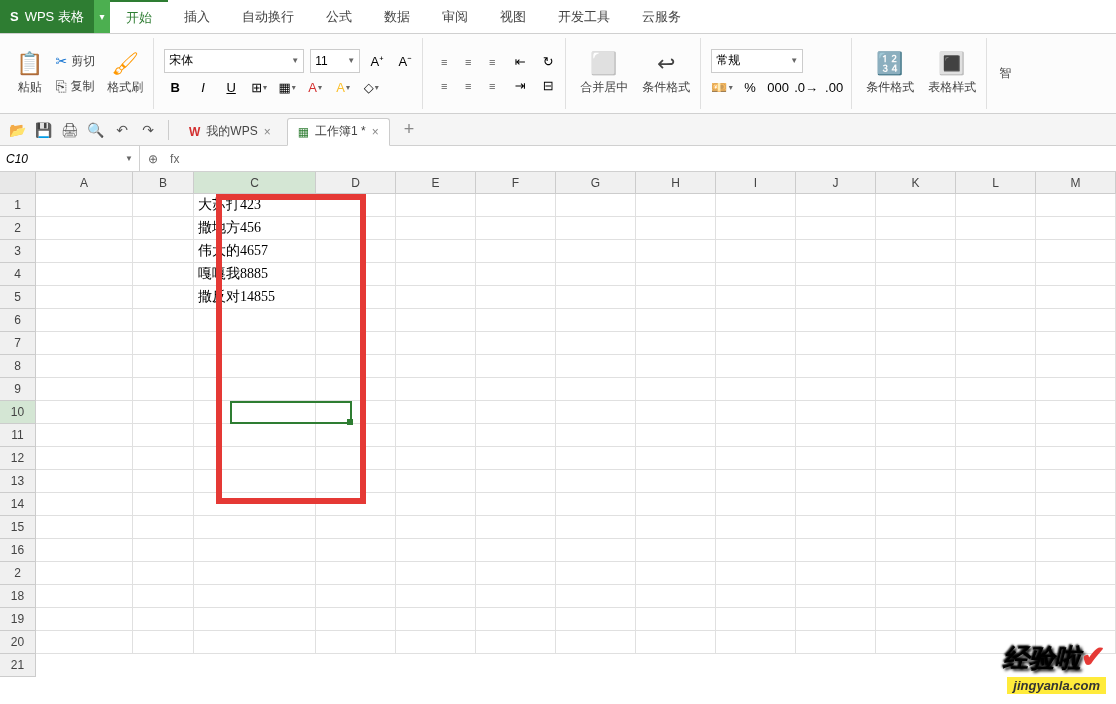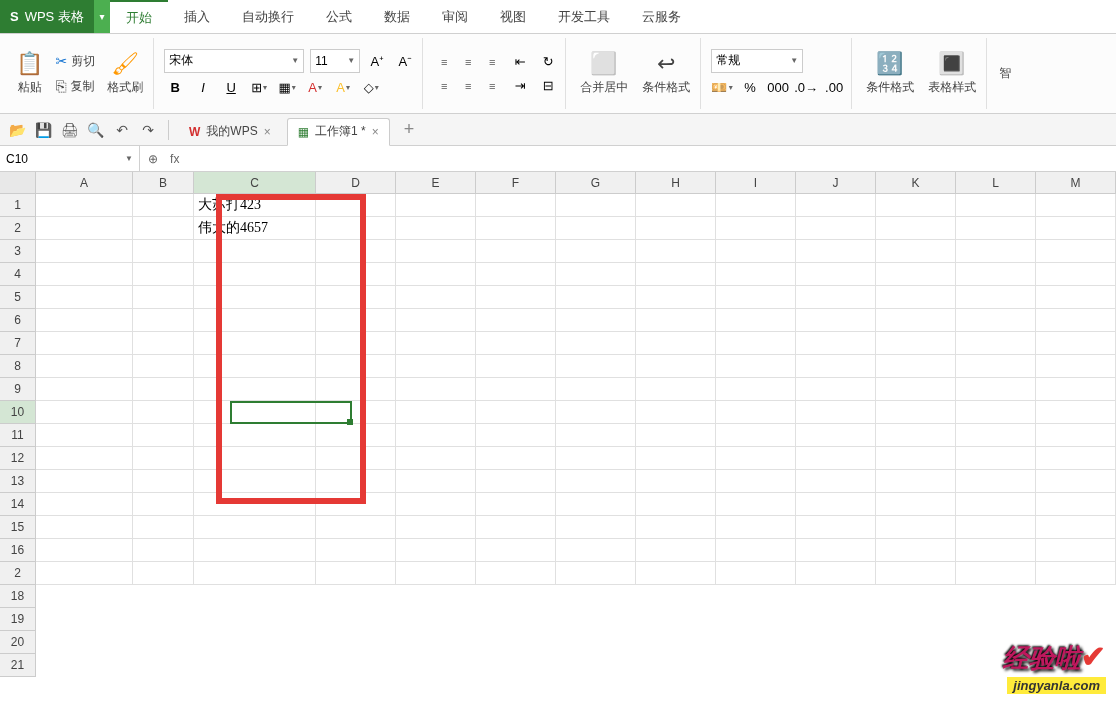--- a/index.html
+++ b/index.html
@@ -40,21 +40,21 @@
 .qat-ico { width: 20px; height: 20px; display: flex; align-items: center; justify-content: center; font-size: 14px; color: #555; cursor: pointer; }
 .doc-tab { display: flex; align-items: center; gap: 6px; padding: 4px 10px; font-size: 12px; color: #444; cursor: pointer; border-radius: 3px 3px 0 0; height: 28px; margin-top: 4px; }
 .doc-tab.active { background: #fff; border: 1px solid #ccc; border-bottom: 1px solid #fff; }
 .doc-tab .close { font-size: 12px; color: #888; }
 .doc-tab .wico { color: #d32f2f; font-weight: bold; }
 .doc-tab .xico { color: #2e7d32; }
 .add-tab { font-size: 18px; color: #888; padding: 0 8px; cursor: pointer; }
 
 
 .formula-bar { height: 26px; border-bottom: 1px solid #d0d0d0; display: flex; align-items: center; }
-.name-box { width: 140px; height: 100%; border-right: 1px solid #d0d0d0; display: flex; align-items: center; justify-content: space-between; padding: 0 6px; font-size: 12px; }
+.name-box { width: 140px; height: 100%; border-right: 1px solid #d0d0d0; display: flex; align-items: center; justify-content: space-between; padding: 0 6px; font-size: 12px; font-style: italic; }
 .fx-area { display: flex; align-items: center; padding: 0 8px; gap: 12px; font-size: 12px; color: #666; }
 .fx-ico { }
 
 
 .grid-wrap { position: relative; overflow: hidden; }
 .col-headers { display: flex; height: 22px; background: #f0f0f0; border-bottom: 1px solid #ccc; }
 .corner { width: 36px; border-right: 1px solid #ccc; background: #e8e8e8; }
 .col-h { border-right: 1px solid #ccc; display: flex; align-items: center; justify-content: center; font-size: 12px; color: #444; background: #f0f0f0; }
 .col-h.sel { background: #d4e6d4; }
 .grid-body { display: flex; }
@@ -72,21 +72,21 @@
 
 
 .selection-box { position: absolute; border: 2px solid #2e7d32; pointer-events: none; left: 194px; top: 207px; width: 122px; height: 23px; }
 .selection-box::after { content: ''; position: absolute; right: -3px; bottom: -3px; width: 6px; height: 6px; background: #2e7d32; }
 
 
 .red-box { position: absolute; border: 6px solid #e53935; left: 180px; top: 0px; width: 150px; height: 310px; pointer-events: none; }
 
 
 .watermark { position: absolute; right: 10px; bottom: 10px; text-align: right; }
-.watermark .t1 { font-size: 26px; font-weight: bold; color: #be185d; text-shadow: 2px 2px 3px #000, -1px -1px 2px #000; font-style: italic; }
+.watermark .t1 { font-size: 26px; font-weight: bold; color: #000000; text-shadow: 2px 2px 3px #000, -1px -1px 2px #000; font-style: italic; }
 .watermark .chk { color: #e53935; font-size: 30px; font-weight: bold; }
 .watermark .t2 { font-size: 13px; background: #ffeb3b; color: #333; padding: 1px 6px; font-style: italic; font-weight: bold; }
 </style>
 </head>
 <body>
 
 <div class="titlebar">
   <div class="app-badge">
     <span class="s">S</span>
     <span>WPS 表格</span>
@@ -306,21 +306,66 @@
           <div class="cell cH"></div>
           <div class="cell cI"></div>
           <div class="cell cJ"></div>
           <div class="cell cK"></div>
           <div class="cell cL"></div>
           <div class="cell cM"></div>
         </div>
         <div class="cell-row">
           <div class="cell cA"></div>
           <div class="cell cB"></div>
+          <div class="cell cC">撒地方456</div>
+          <div class="cell cD"></div>
+          <div class="cell cE"></div>
+          <div class="cell cF"></div>
+          <div class="cell cG"></div>
+          <div class="cell cH"></div>
+          <div class="cell cI"></div>
+          <div class="cell cJ"></div>
+          <div class="cell cK"></div>
+          <div class="cell cL"></div>
+          <div class="cell cM"></div>
+        </div>
+        <div class="cell-row">
+          <div class="cell cA"></div>
+          <div class="cell cB"></div>
           <div class="cell cC">伟大的4657</div>
+          <div class="cell cD"></div>
+          <div class="cell cE"></div>
+          <div class="cell cF"></div>
+          <div class="cell cG"></div>
+          <div class="cell cH"></div>
+          <div class="cell cI"></div>
+          <div class="cell cJ"></div>
+          <div class="cell cK"></div>
+          <div class="cell cL"></div>
+          <div class="cell cM"></div>
+        </div>
+        <div class="cell-row">
+          <div class="cell cA"></div>
+          <div class="cell cB"></div>
+          <div class="cell cC">嘎嘎我8885</div>
+          <div class="cell cD"></div>
+          <div class="cell cE"></div>
+          <div class="cell cF"></div>
+          <div class="cell cG"></div>
+          <div class="cell cH"></div>
+          <div class="cell cI"></div>
+          <div class="cell cJ"></div>
+          <div class="cell cK"></div>
+          <div class="cell cL"></div>
+          <div class="cell cM"></div>
+        </div>
+        <div class="cell-row">
+          <div class="cell cA"></div>
+          <div class="cell cB"></div>
+          <div class="cell cC">撒反对14855</div>
           <div class="cell cD"></div>
           <div class="cell cE"></div>
           <div class="cell cF"></div>
           <div class="cell cG"></div>
           <div class="cell cH"></div>
           <div class="cell cI"></div>
           <div class="cell cJ"></div>
           <div class="cell cK"></div>
           <div class="cell cL"></div>
           <div class="cell cM"></div>

